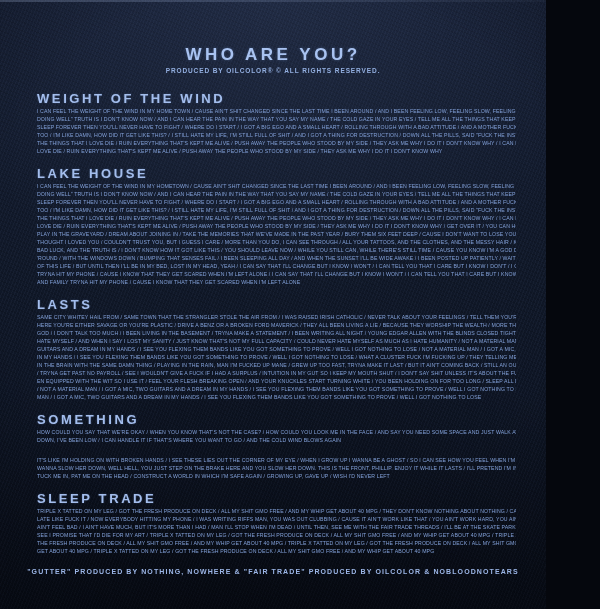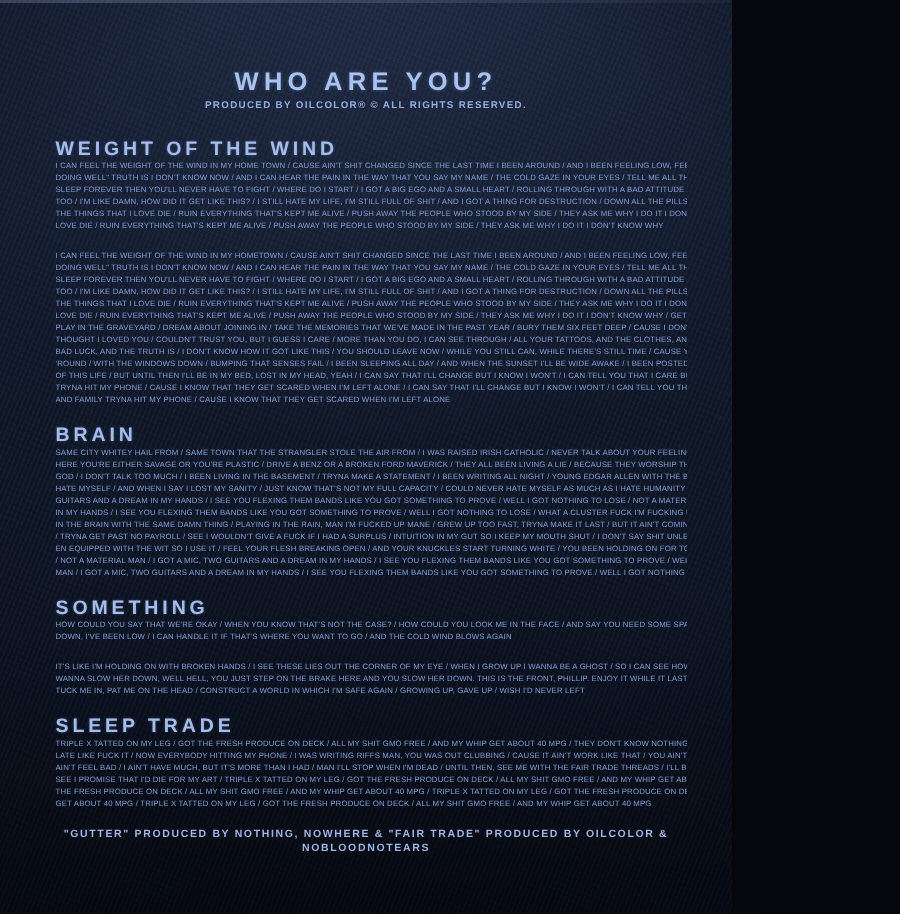--- a/index.html
+++ b/index.html
@@ -1,18 +1,18 @@
 <!DOCTYPE html>
 <html><head>
 <meta charset="utf-8">
 <style>
   html, body { margin: 0; padding: 0; background: #05070d; }
   .sheet {
     position: relative;
-    width: 488px;
+    width: 546px;
     height: 609px;
     overflow: hidden;
     font-family: "Liberation Sans", sans-serif;
     background-color: #0d1423;
     background-image:
       radial-gradient(120% 90% at 50% 0%, rgba(130,155,210,0.10), rgba(0,0,0,0) 55%),
       radial-gradient(150% 120% at 50% 118%, rgba(0,0,0,0.50), rgba(0,0,0,0) 55%),
       repeating-linear-gradient(112deg, rgba(160,180,230,0.045) 0px, rgba(160,180,230,0.045) 1px, rgba(0,0,0,0) 1px, rgba(0,0,0,0) 3px),
       repeating-linear-gradient(22deg, rgba(0,0,0,0.12) 0px, rgba(0,0,0,0.12) 1px, rgba(0,0,0,0) 1px, rgba(0,0,0,0) 4px),
       linear-gradient(180deg, #151e33 0%, #101828 45%, #0a101e 100%);
@@ -78,40 +78,44 @@
 
     <div class="lyric-line">I CAN FEEL THE WEIGHT OF THE WIND IN MY HOME TOWN / CAUSE AIN'T SHIT CHANGED SINCE THE LAST TIME I BEEN AROUND / AND I BEEN FEELING LOW, FEELING SLOW, FEELING RUN DOWN / I SAID "I BEEN</div>
           <div class="lyric-line">DOING WELL" TRUTH IS I DON'T KNOW NOW / AND I CAN HEAR THE PAIN IN THE WAY THAT YOU SAY MY NAME / THE COLD GAZE IN YOUR EYES / TELL ME ALL THE THINGS THAT KEEP YOU UP AT NIGHT / IF YOU</div>
           <div class="lyric-line">SLEEP FOREVER THEN YOU'LL NEVER HAVE TO FIGHT / WHERE DO I START / I GOT A BIG EGO AND A SMALL HEART / ROLLING THROUGH WITH A BAD ATTITUDE / AND A MOTHER FUCKING CHIP ON MY SHOULDER</div>
           <div class="lyric-line">TOO / I'M LIKE DAMN, HOW DID IT GET LIKE THIS? / I STILL HATE MY LIFE, I'M STILL FULL OF SHIT / AND I GOT A THING FOR DESTRUCTION / DOWN ALL THE PILLS, SAID "FUCK THE INSTRUCTIONS" / I CAN MAKE</div>
           <div class="lyric-line">THE THINGS THAT I LOVE DIE / RUIN EVERYTHING THAT'S KEPT ME ALIVE / PUSH AWAY THE PEOPLE WHO STOOD BY MY SIDE / THEY ASK ME WHY I DO IT I DON'T KNOW WHY / I CAN MAKE THE THINGS THAT I</div>
           <div class="lyric-line">LOVE DIE / RUIN EVERYTHING THAT'S KEPT ME ALIVE / PUSH AWAY THE PEOPLE WHO STOOD BY MY SIDE / THEY ASK ME WHY I DO IT I DON'T KNOW WHY</div>
         </div>
   </section>
       <section class="track">
+    <div class="track-header">
+      <span class="track-title">LAKE HOUSE</span>
+
+    </div>
     <div class="track-lyrics">
 
     <div class="lyric-line">I CAN FEEL THE WEIGHT OF THE WIND IN MY HOMETOWN / CAUSE AIN'T SHIT CHANGED SINCE THE LAST TIME I BEEN AROUND / AND I BEEN FEELING LOW, FEELING SLOW, FEELING RUN DOWN / I SAID "I BEEN</div>
           <div class="lyric-line">DOING WELL" TRUTH IS I DON'T KNOW NOW / AND I CAN HEAR THE PAIN IN THE WAY THAT YOU SAY MY NAME / THE COLD GAZE IN YOUR EYES / TELL ME ALL THE THINGS THAT KEEP YOU UP AT NIGHT / IF YOU</div>
           <div class="lyric-line">SLEEP FOREVER THEN YOU'LL NEVER HAVE TO FIGHT / WHERE DO I START / I GOT A BIG EGO AND A SMALL HEART / ROLLING THROUGH WITH A BAD ATTITUDE / AND A MOTHER FUCKING CHIP ON MY SHOULDER</div>
           <div class="lyric-line">TOO / I'M LIKE DAMN, HOW DID IT GET LIKE THIS? / I STILL HATE MY LIFE, I'M STILL FULL OF SHIT / AND I GOT A THING FOR DESTRUCTION / DOWN ALL THE PILLS, SAID "FUCK THE INSTRUCTIONS" / I CAN MAKE</div>
           <div class="lyric-line">THE THINGS THAT I LOVE DIE / RUIN EVERYTHING THAT'S KEPT ME ALIVE / PUSH AWAY THE PEOPLE WHO STOOD BY MY SIDE / THEY ASK ME WHY I DO IT I DON'T KNOW WHY / I CAN MAKE THE THINGS THAT I</div>
           <div class="lyric-line">LOVE DIE / RUIN EVERYTHING THAT'S KEPT ME ALIVE / PUSH AWAY THE PEOPLE WHO STOOD BY MY SIDE / THEY ASK ME WHY I DO IT I DON'T KNOW WHY / GET OVER IT / YOU CAN HOLD MY HAND / WE CAN</div>
           <div class="lyric-line">PLAY IN THE GRAVEYARD / DREAM ABOUT JOINING IN / TAKE THE MEMORIES THAT WE'VE MADE IN THE PAST YEAR / BURY THEM SIX FEET DEEP / CAUSE I DON'T WANT TO LOSE YOU / THOUGHT I KNEW YOU</div>
           <div class="lyric-line">THOUGHT I LOVED YOU / COULDN'T TRUST YOU, BUT I GUESS I CARE / MORE THAN YOU DO, I CAN SEE THROUGH / ALL YOUR TATTOOS, AND THE CLOTHES, AND THE MESSY HAIR / KNOW I'M FUCKED UP, I GOT</div>
           <div class="lyric-line">BAD LUCK, AND THE TRUTH IS / I DON'T KNOW HOW IT GOT LIKE THIS / YOU SHOULD LEAVE NOW / WHILE YOU STILL CAN, WHILE THERE'S STILL TIME / CAUSE YOU KNOW I'M A GOD DAMN MESS / I BEEN ROLLIN'</div>
           <div class="lyric-line">'ROUND / WITH THE WINDOWS DOWN / BUMPING THAT SENSES FAIL / I BEEN SLEEPING ALL DAY / AND WHEN THE SUNSET I'LL BE WIDE AWAKE / I BEEN POSTED UP PATIENTLY / WAITING TO MAKE SOMETHING</div>
           <div class="lyric-line">OF THIS LIFE / BUT UNTIL THEN I'LL BE IN MY BED, LOST IN MY HEAD, YEAH / I CAN SAY THAT I'LL CHANGE BUT I KNOW I WON'T / I CAN TELL YOU THAT I CARE BUT I KNOW I DON'T / I GOT FRIENDS AND FAMILY</div>
           <div class="lyric-line">TRYNA HIT MY PHONE / CAUSE I KNOW THAT THEY GET SCARED WHEN I'M LEFT ALONE / I CAN SAY THAT I'LL CHANGE BUT I KNOW I WON'T / I CAN TELL YOU THAT I CARE BUT I KNOW I DON'T / I GOT FRIENDS</div>
           <div class="lyric-line">AND FAMILY TRYNA HIT MY PHONE / CAUSE I KNOW THAT THEY GET SCARED WHEN I'M LEFT ALONE</div>
         </div>
   </section>
       <section class="track">
     <div class="track-header">
-      <span class="track-title">BRAIN</span>
+      <span class="track-title">LASTS</span>
 
     </div>
     <div class="track-lyrics">
 
     <div class="lyric-line">SAME CITY WHITEY HAIL FROM / SAME TOWN THAT THE STRANGLER STOLE THE AIR FROM / I WAS RAISED IRISH CATHOLIC / NEVER TALK ABOUT YOUR FEELINGS / TELL THEM YOU'RE FANTASTIC / AROUND</div>
           <div class="lyric-line">HERE YOU'RE EITHER SAVAGE OR YOU'RE PLASTIC / DRIVE A BENZ OR A BROKEN FORD MAVERICK / THEY ALL BEEN LIVING A LIE / BECAUSE THEY WORSHIP THE WEALTH / MORE THAN THEY DO THEIR FALSE</div>
           <div class="lyric-line">GOD / I DON'T TALK TOO MUCH / I BEEN LIVING IN THE BASEMENT / TRYNA MAKE A STATEMENT / I BEEN WRITING ALL NIGHT / YOUNG EDGAR ALLEN WITH THE BLINDS CLOSED TIGHT / SO WHEN I SAY I FUCKING</div>
           <div class="lyric-line">HATE MYSELF / AND WHEN I SAY I LOST MY SANITY / JUST KNOW THAT'S NOT MY FULL CAPACITY / COULD NEVER HATE MYSELF AS MUCH AS I HATE HUMANITY / NOT A MATERIAL MAN / I GOT A MIC, TWO</div>
           <div class="lyric-line">GUITARS AND A DREAM IN MY HANDS / I SEE YOU FLEXING THEM BANDS LIKE YOU GOT SOMETHING TO PROVE / WELL I GOT NOTHING TO LOSE / NOT A MATERIAL MAN / I GOT A MIC, TWO GUITARS AND A DREAM</div>
           <div class="lyric-line">IN MY HANDS / I SEE YOU FLEXING THEM BANDS LIKE YOU GOT SOMETHING TO PROVE / WELL I GOT NOTHING TO LOSE / WHAT A CLUSTER FUCK I'M FUCKING UP / THEY TELLING ME TO LIGHTEN UP / HIT THEM</div>

